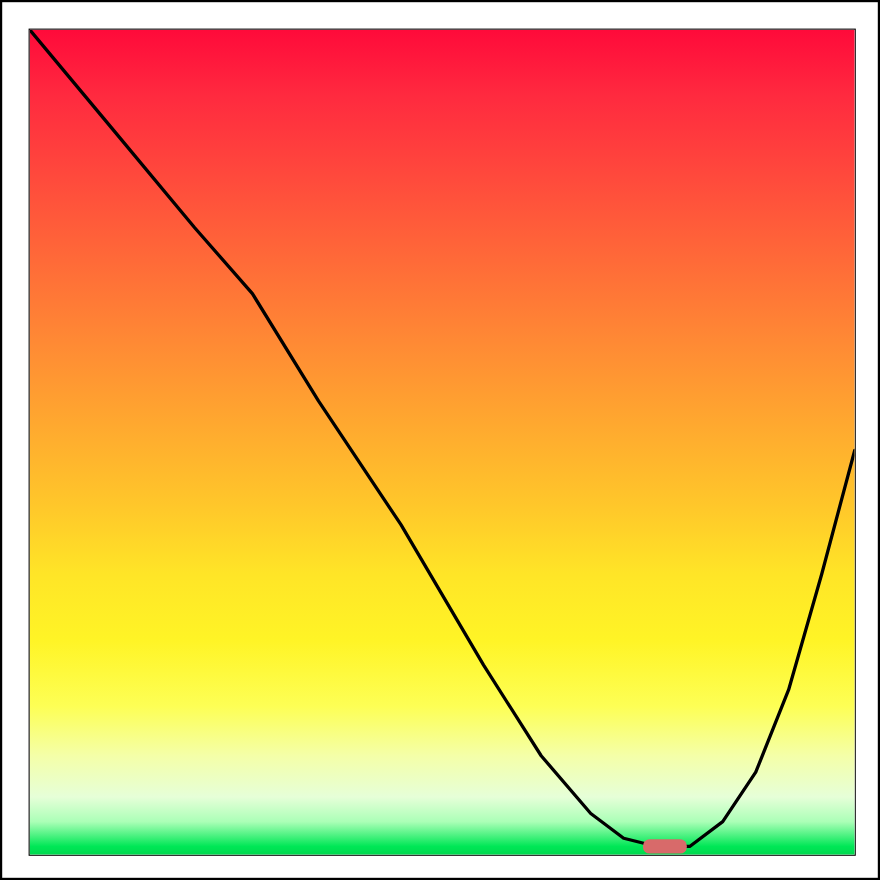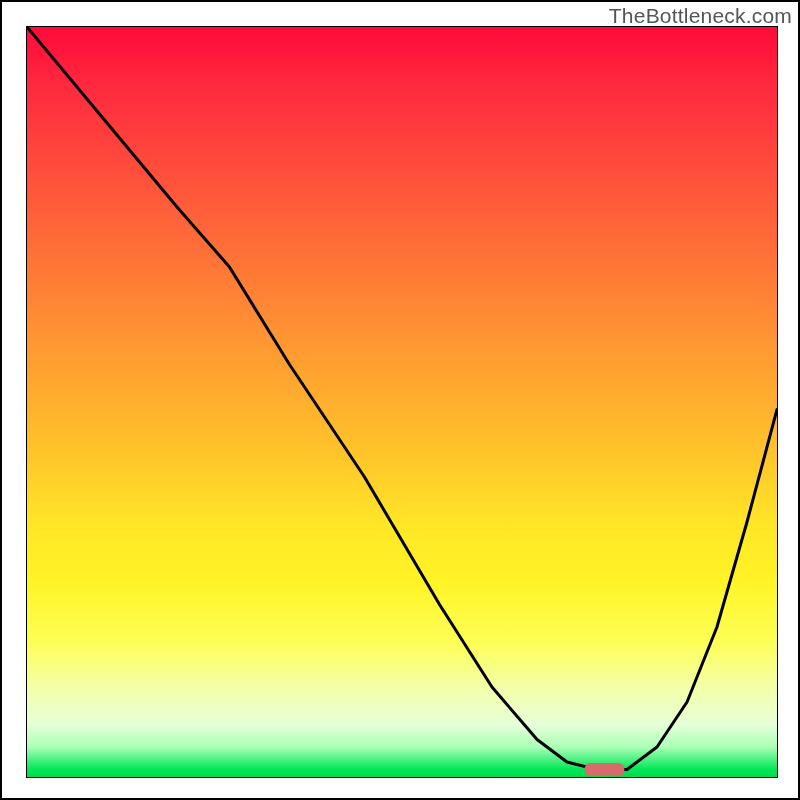--- a/index.html
+++ b/index.html
@@ -65,21 +65,20 @@
     font-size: 21px;
     letter-spacing: 0.2px;
     font-weight: 500;
   }
 </style>
 </head>
 <body>
 
 <div class="frame">
 
-  <div class="watermark">TheBottleneck.com</div>
 
   <div class="plot-area">
     <div class="gradient"></div>
 
     <svg class="curve" viewBox="0 0 752 752" preserveAspectRatio="none">
       <path id="curve-path" fill="none" stroke="#000" stroke-width="3" stroke-linejoin="round" stroke-linecap="round" d="M0.0 0.0 L75.2 90.2 L150.4 180.5 L203.0 240.6 L263.2 338.4 L338.4 451.2 L413.6 579.0 L466.2 661.8 L511.4 714.4 L541.4 737.0 L571.5 744.5 L601.6 744.5 L631.7 721.9 L661.8 676.8 L691.8 601.6 L721.9 496.3 L752.0 383.5"></path>
       <rect id="marker-rect" rx="6" ry="6" fill="#d86a6a" x="559.0" y="738.0" width="40" height="13"></rect>
     </svg>
   </div>
 

